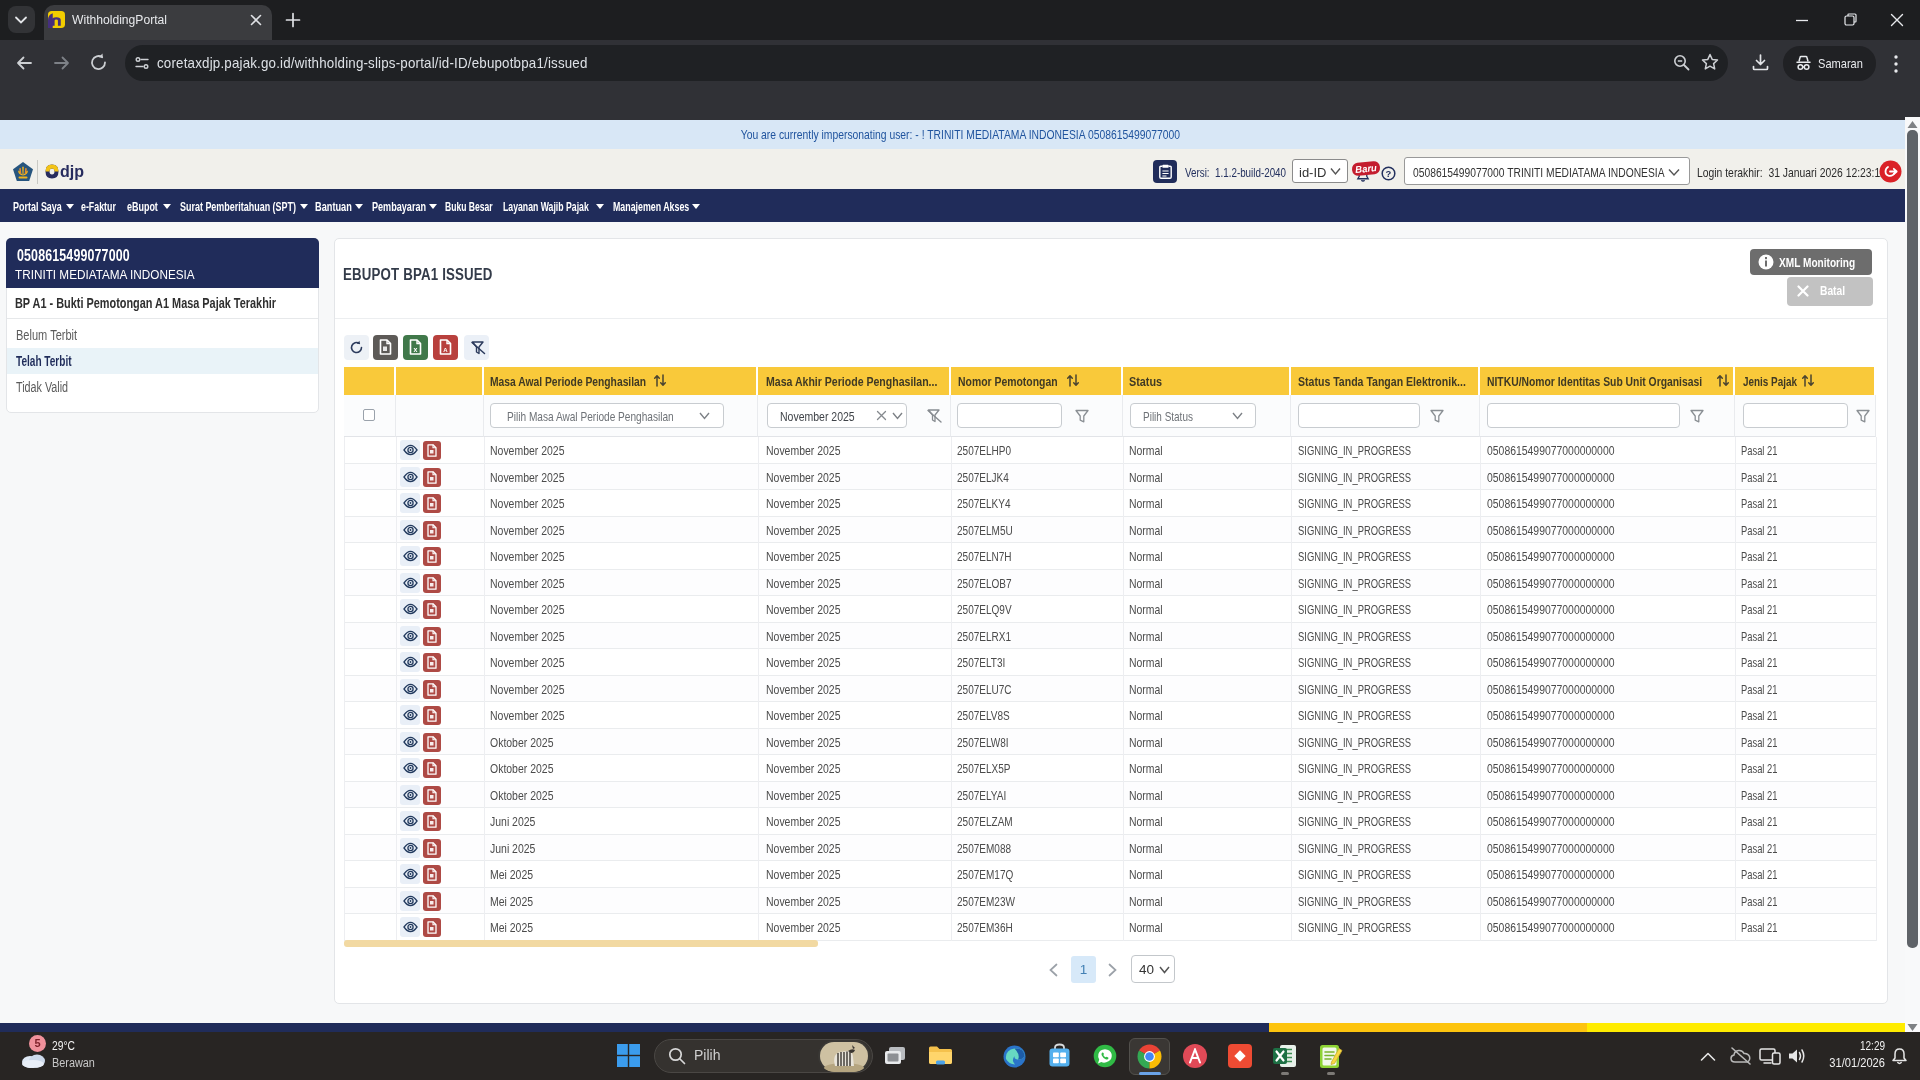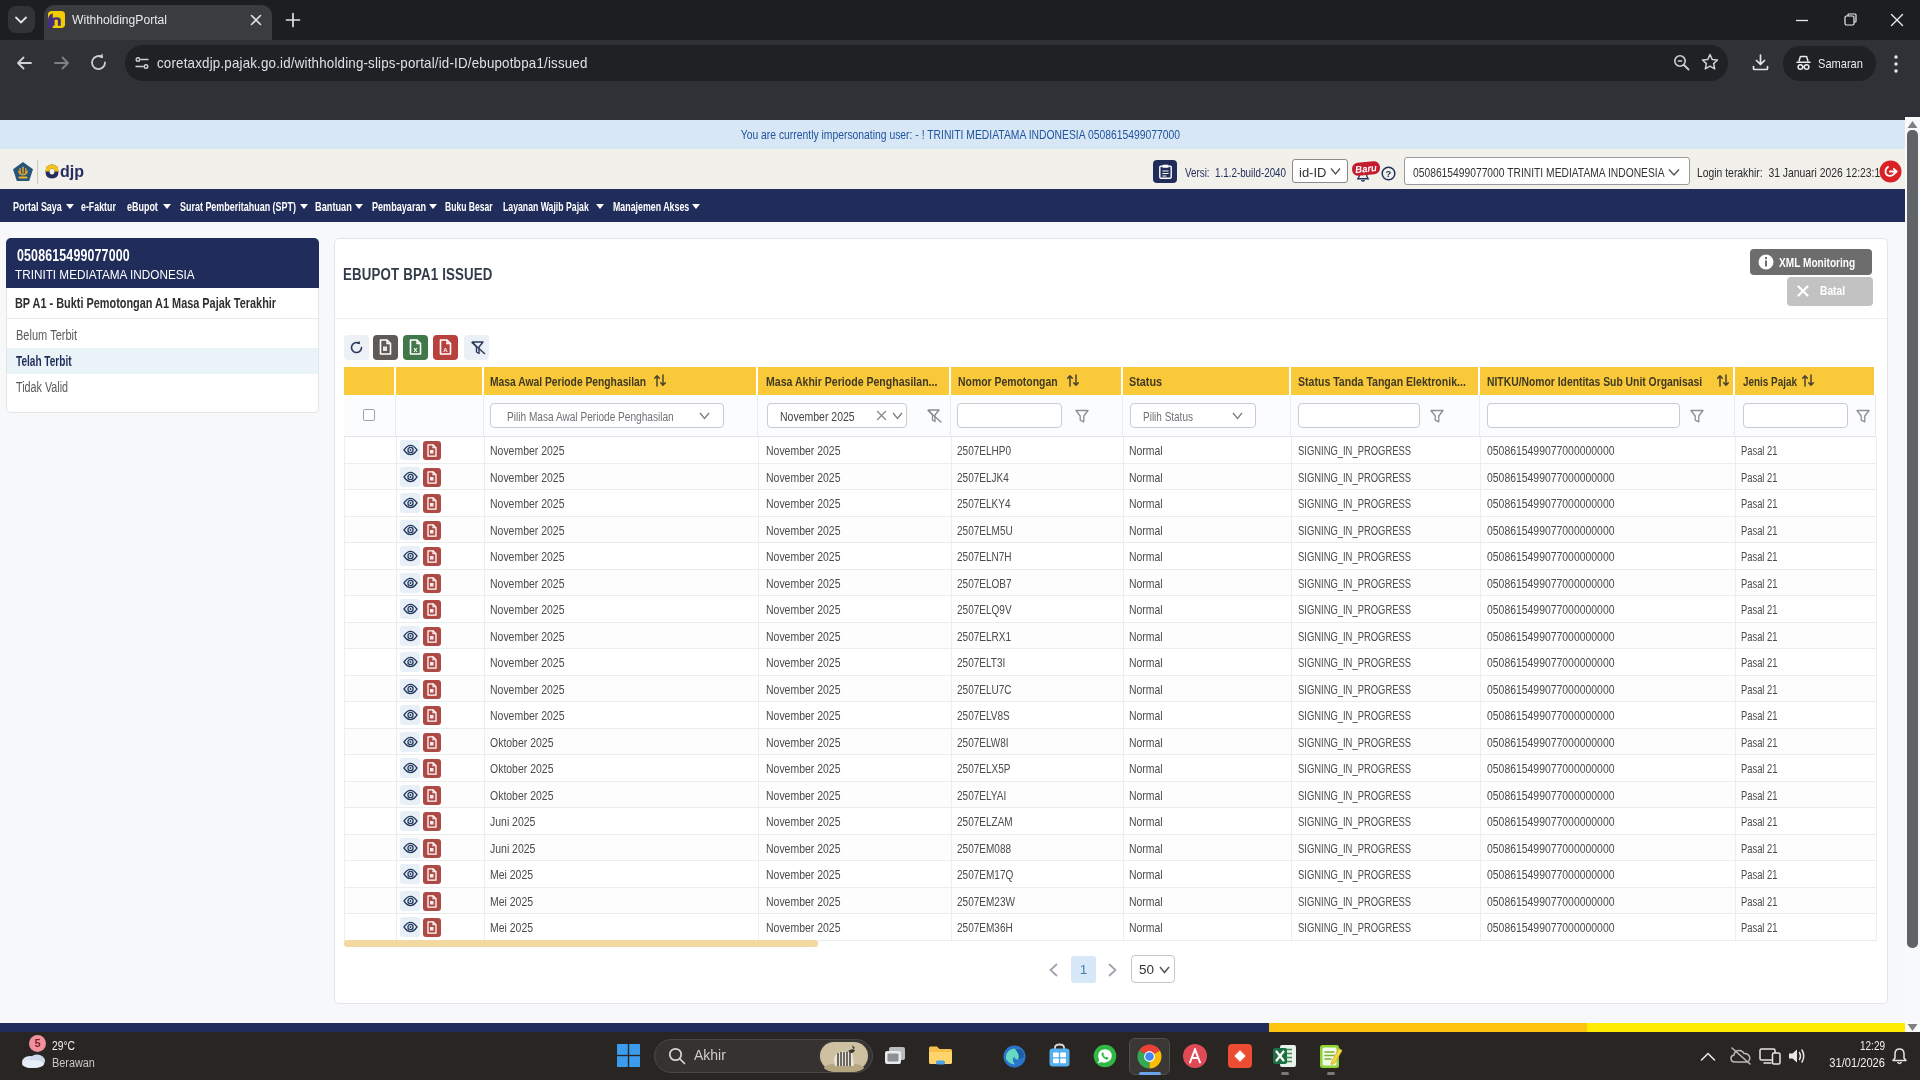--- a/index.html
+++ b/index.html
@@ -770,21 +770,21 @@
   <div class="colline" style="left:344px;top:437px;height:504px;"></div>
   <div class="abs" style="left:344px;top:940px;width:474px;height:7px;background:#f2d9a2;border-radius:3px;"></div>
   <svg class="abs" style="left:1049px;top:963px" width="9" height="14" viewBox="0 0 9 14">
     <path d="M7.5 1.5 L1.5 7 L7.5 12.5" stroke="#9ba1a8" stroke-width="1.7" fill="none" stroke-linecap="round"></path>
   </svg>
   <div class="abs" style="left:1071px;top:956px;width:25px;height:27px;background:#d7e9f9;border-radius:3px;text-align:center;line-height:27px;color:#4380b4;font-size:13.5px;">1</div>
   <svg class="abs" style="left:1108px;top:963px" width="9" height="14" viewBox="0 0 9 14">
     <path d="M1.5 1.5 L7.5 7 L1.5 12.5" stroke="#9ba1a8" stroke-width="1.7" fill="none" stroke-linecap="round"></path>
   </svg>
   <div class="abs" style="left:1131px;top:955px;width:44px;height:28px;background:#fff;border:1px solid #c3c7cb;border-radius:4px;"></div>
-  <div class="abs" style="left:1139px;top:962px;color:#333;font-size:13.5px;">50</div>
+  <div class="abs" style="left:1139px;top:962px;color:#333;font-size:13.5px;">40</div>
   <svg class="abs" style="left:1159px;top:966px" width="11" height="8" viewBox="0 0 11 8">
     <path d="M1 1 L5.5 6.5 L10 1" stroke="#555" stroke-width="1.5" fill="none"></path>
   </svg>
 
   <div id="fnavy" class="abs"></div>
   <div id="fgold" class="abs"></div>
   <div id="fyellow" class="abs"></div>
   <div id="taskbar" class="abs"></div>
 
   <svg class="abs" style="left:20px;top:1050px" width="26" height="18" viewBox="0 0 26 18">
@@ -801,21 +801,21 @@
     <rect x="12.2" y="0" width="10.8" height="10.8" fill="#3b9ced"></rect>
     <rect x="0" y="12.2" width="10.8" height="10.8" fill="#3b9ced"></rect>
     <rect x="12.2" y="12.2" width="10.8" height="10.8" fill="#3b9ced"></rect>
   </svg>
 
   <div class="abs" style="left:654px;top:1039px;width:219px;height:34px;background:#35322f;border:1px solid #4a4744;border-radius:17px;"></div>
   <svg class="abs" style="left:668px;top:1047px" width="18" height="18" viewBox="0 0 18 18">
     <circle cx="7.5" cy="7.5" r="5.7" fill="none" stroke="#d7d7d7" stroke-width="1.7"></circle>
     <path d="M12 12 L16.5 16.5" stroke="#d7d7d7" stroke-width="1.7" stroke-linecap="round"></path>
   </svg>
-  <div class="abs" style="left:694px;top:1047px;color:#cfcfcf;font-size:14px;">Akhir</div>
+  <div class="abs" style="left:694px;top:1047px;color:#cfcfcf;font-size:14px;">Pilih</div>
 
   <svg class="abs" style="left:818px;top:1040px" width="52" height="32" viewBox="0 0 52 32">
     <defs>
       <clipPath id="zc">
         <rect x="0" y="0" width="52" height="32" rx="16"></rect>
       </clipPath>
     </defs>
     <g clip-path="url(#zc)">
       <rect width="52" height="32" fill="#3a3835"></rect>
       <rect x="2" y="2" width="48" height="28" rx="14" fill="#cec1a2"></rect>

